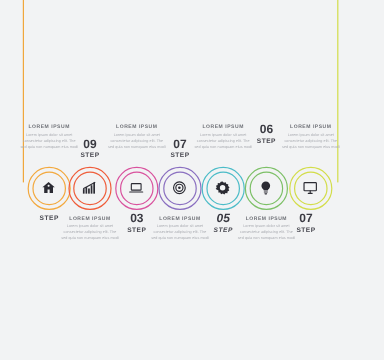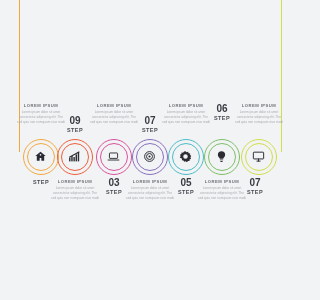--- a/index.html
+++ b/index.html
@@ -210,21 +210,21 @@
         <span class="stp">STEP</span>
       </div>
       <div class="caption" style="left: 92px; top: 178px;">
         <span class="num">03</span>
         <span class="stp">STEP</span>
       </div>
       <div class="caption" style="left: 128px; top: 116px;">
         <span class="num">07</span>
         <span class="stp">STEP</span>
       </div>
-      <div class="caption" style="left: 164px; top: 178px;">
+      <div class="caption" style="left: 164px; top: 178px; font-style: italic;">
         <span class="num">05</span>
         <span class="stp">STEP</span>
       </div>
       <div class="caption" style="left: 200px; top: 104px;">
         <span class="num">06</span>
         <span class="stp">STEP</span>
       </div>
       <div class="caption" style="left: 233px; top: 178px;">
         <span class="num">07</span>
         <span class="stp">STEP</span>

